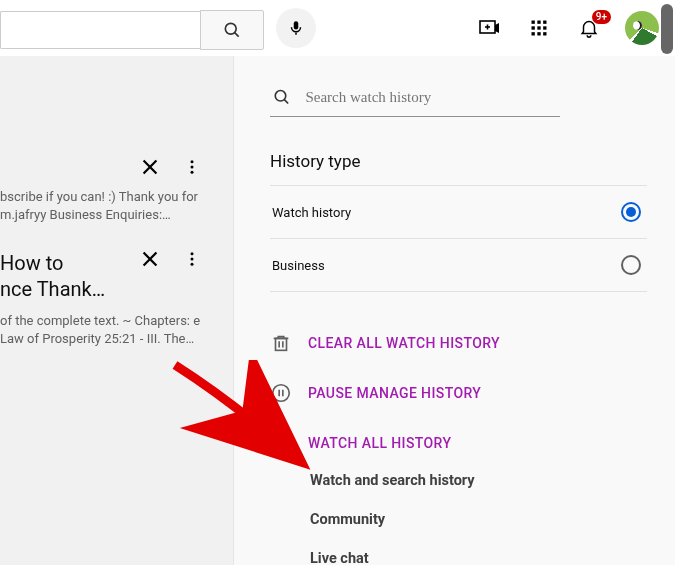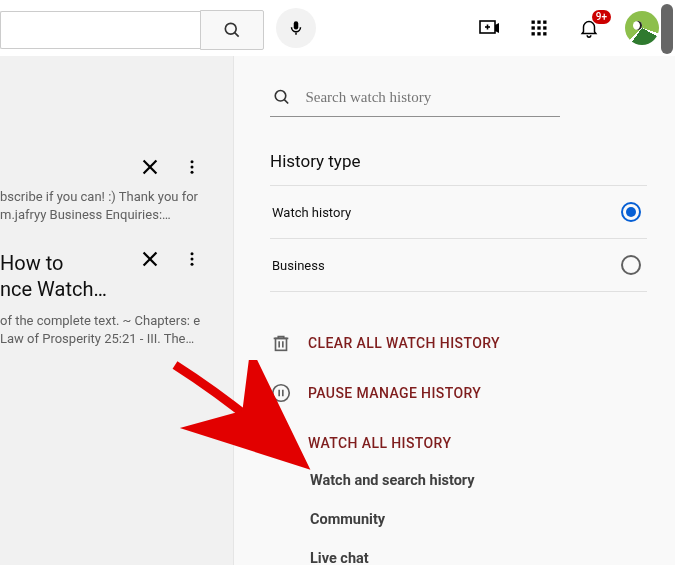--- a/index.html
+++ b/index.html
@@ -131,21 +131,21 @@
   .radio.selected { border-color:#065fd4; }
   .radio.selected::after{
     content:""; width:10px;height:10px;background:#065fd4;border-radius:50%;
   }
   .actions { margin-top:26px; }
   .action-row {
     display:flex; align-items:center; gap:16px;
     padding:14px 0; font-size:14px; font-weight:500; letter-spacing:0.4px;
     color:#606060; cursor:pointer;
   }
-  .action-row .lbl { color:#7f1d1d; }
+  .action-row .lbl { color:#a21caf; }
   .sub-links { margin-top:4px; padding-left:40px; display:flex; flex-direction:column; gap:22px; }
   .sub-links a { font-size:14.5px; font-weight:700; color:#404040; text-decoration:none; cursor:pointer;}
 
   
   .arrow {
     position:absolute;
     left:170px; top:360px;
     pointer-events:none;
   }
 
@@ -226,21 +226,21 @@
               <circle cx="12" cy="19" r="2"></circle>
             </svg>
         </span>
       </div>
       <div class="vb-desc">bscribe if you can! :) Thank you for m.jafryy Business Enquiries:…</div>
     </div>
 
     <div class="video-block">
       <div class="vb-title-row">
         <div class="vb-title" style="white-space:pre-line">How to
-nce Watch…</div>
+nce Thank…</div>
         <div class="vb-head" style="padding-right:18px">
           <span class="x-btn">
             <svg width="22" height="22" viewBox="0 0 24 24" stroke="#000" stroke-width="2.4">
                 <line x1="5" y1="5" x2="19" y2="19"></line>
                 <line x1="19" y1="5" x2="5" y2="19"></line>
               </svg>
           </span>
           <span class="dots-btn">
             <svg width="18" height="18" viewBox="0 0 24 24" fill="#000">
                 <circle cx="12" cy="5" r="2"></circle>

